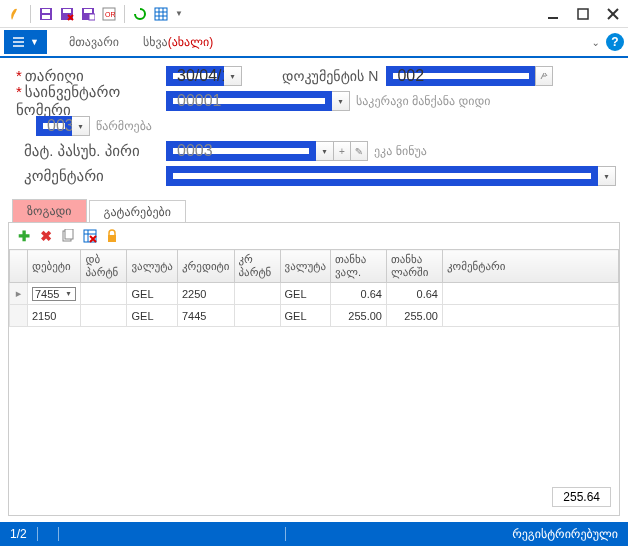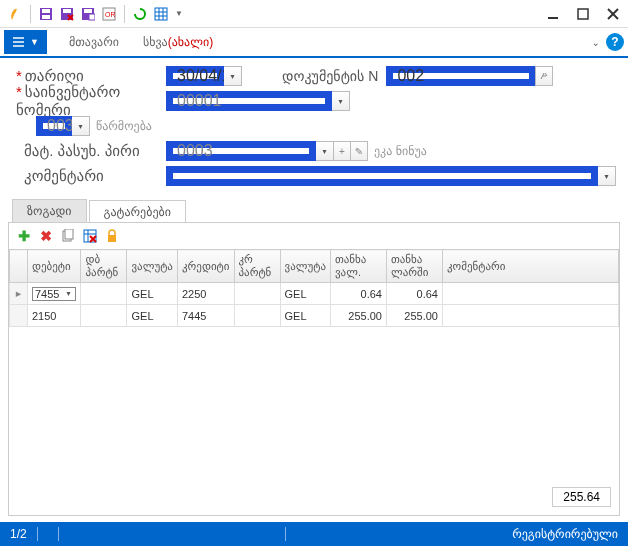--- a/index.html
+++ b/index.html
@@ -23,21 +23,21 @@
   .req { color: #cc0000; margin-right: 3px; }
   .form-label { width: 130px; color: #555; font-size: 15px; }
   .form-label-nopad { color: #555; font-size: 14px; margin: 0 8px; }
   .input-box { border: 7px solid #1d4ed8; background: #fff; height: 20px; padding: 1px 4px; font-size: 16px; color: #888; display: flex; align-items: center; }
   .input-box.wide { flex: 1; }
   .combo { display: flex; }
   .combo-btn { width: 18px; height: 20px; border: 1px solid #bbb; border-left: none; background: linear-gradient(#fff,#eee); display: inline-flex; align-items: center; justify-content: center; font-size: 8px; color: #555; cursor: pointer; }
   .mini-btn { width: 18px; height: 20px; border: 1px solid #bbb; margin-left: -1px; background: linear-gradient(#fff,#eee); display: inline-flex; align-items: center; justify-content: center; font-size: 10px; color: #888; cursor: pointer; }
   .desc-text { margin-left: 6px; color: #999; font-size: 12px; }
   .tabs { display: flex; margin: 4px 0 0 12px; }
-  .tab { padding: 4px 14px; font-size: 12px; color: #555; border: 1px solid #ccc; border-bottom: none; background: #e5e5e5; margin-right: 2px; cursor: pointer; }
+  .tab { padding: 4px 14px; font-size: 12px; color: #555; border: 1px solid #ccc; border-bottom: none; background: #fca5a5; margin-right: 2px; cursor: pointer; }
   .tab.active { background: #fff; position: relative; top: 1px; }
   .grid-container { margin: 0 8px 0 8px; border: 1px solid #ccc; background: #fff; height: 294px; position: relative; }
   .grid-toolbar { height: 26px; display: flex; align-items: center; gap: 4px; padding: 2px 6px; }
   .gt-icon { width: 18px; height: 18px; display: inline-flex; align-items: center; justify-content: center; font-size: 14px; }
   .grid-table { width: 100%; border-collapse: collapse; font-size: 11px; }
   .grid-table th { background: linear-gradient(#fcfcfc,#ececec); border: 1px solid #ccc; padding: 3px 4px; text-align: left; color: #555; font-weight: normal; height: 32px; vertical-align: middle; }
   .grid-table td { border: 1px solid #e0e0e0; padding: 2px 4px; height: 22px; color: #333; }
   .grid-table td.num { text-align: right; }
   .rowhead { width: 18px; background: #f5f5f5; }
   .cell-input { display: flex; align-items: center; border: 1px solid #888; height: 14px; }
@@ -161,20 +161,21 @@
     </div>
   </div>
 
   <div class="form-row">
     <span class="form-label"><span class="req">*</span><span>საინვენტარო ნომერი</span></span>
     <div style="width:20px"></div>
     <div class="combo">
       <div class="input-box" style="width:166px">00001</div>
       <div class="combo-btn">▾</div>
     </div>
+    <span class="desc-text">საკერავი მანქანა დიდი</span>
   </div>
 
   <div class="form-row">
     <div style="width:20px"></div>
     <div class="combo">
       <div class="input-box" style="width:36px">003</div>
       <div class="combo-btn">▾</div>
     </div>
     <span class="desc-text">წარმოება</span>
   </div>

